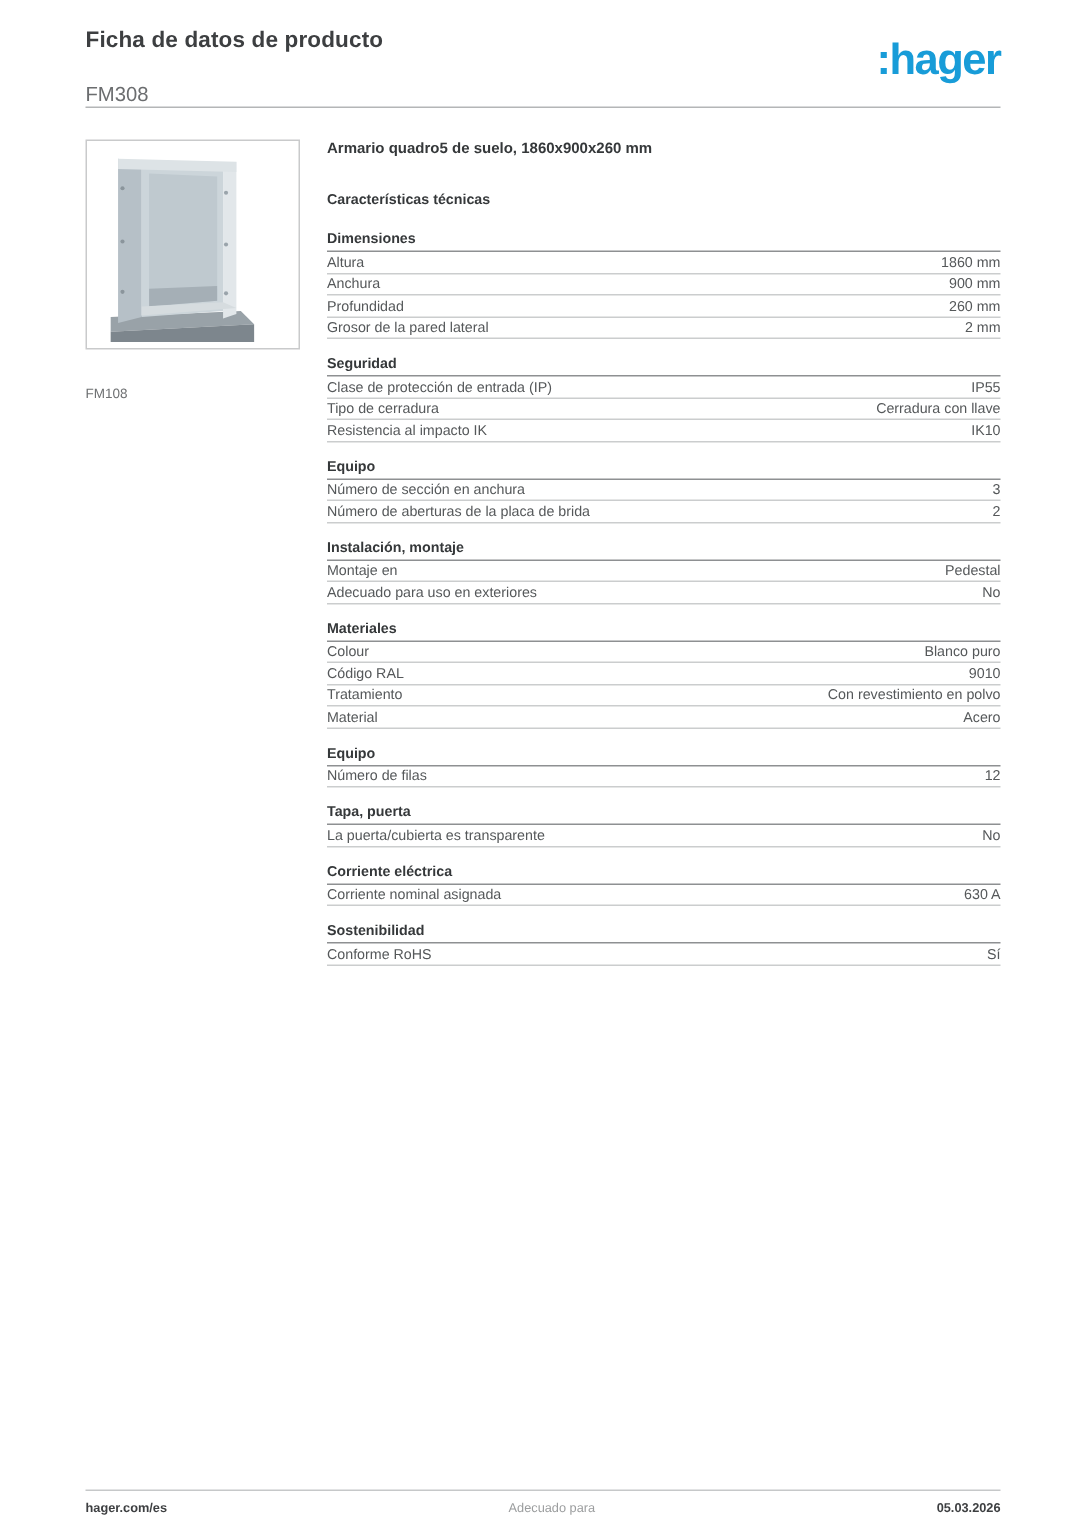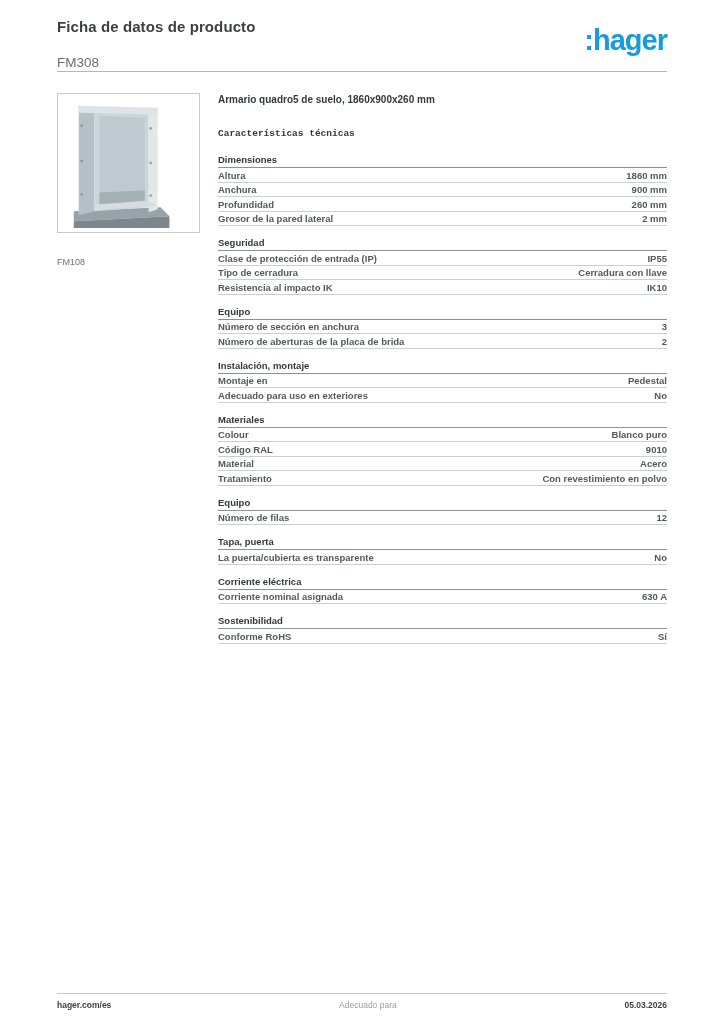--- a/index.html
+++ b/index.html
@@ -72,21 +72,20 @@
   .product-title {
     font-size: 10px;
     font-weight: bold;
     color: #35383a;
   }
   .char-heading {
     font-size: 9.5px;
     font-weight: bold;
     color: #35383a;
     margin-top: 23px;
-    font-family: Liberation Mono, monospace;
   }
 
   .sections { margin-top: 13px; }
   .section { margin-top: 9px; }
   .section:first-child { margin-top: 0; }
   .section-title {
     font-size: 9.5px;
     font-weight: bold;
     color: #35383a;
     padding: 2px 0 2px 0;
@@ -95,21 +94,20 @@
   }
   .spec-row {
     display: flex;
     justify-content: space-between;
     align-items: flex-end;
     border-bottom: 1px solid #cbcdce;
     padding: 1.5px 0 1px 0;
     font-size: 9.5px;
     line-height: 11px;
     color: #55585a;
-    font-weight: bold;
   }
   .spec-label { text-align: left; }
   .spec-value { text-align: right; white-space: nowrap; padding-left: 10px; }
 
   
   .footer-rule {
     position: absolute;
     left: 57px; right: 57px; top: 993px;
     border-top: 1px solid #c6c8c9;
   }
@@ -236,26 +234,26 @@
             <div class="section-title">Materiales</div>
             <div class="spec-row">
               <span class="spec-label">Colour</span>
               <span class="spec-value">Blanco puro</span>
             </div>
             <div class="spec-row">
               <span class="spec-label">Código RAL</span>
               <span class="spec-value">9010</span>
             </div>
             <div class="spec-row">
+              <span class="spec-label">Tratamiento</span>
+              <span class="spec-value">Con revestimiento en polvo</span>
+            </div>
+            <div class="spec-row">
               <span class="spec-label">Material</span>
               <span class="spec-value">Acero</span>
-            </div>
-            <div class="spec-row">
-              <span class="spec-label">Tratamiento</span>
-              <span class="spec-value">Con revestimiento en polvo</span>
             </div>
           </div>
           <div class="section">
             <div class="section-title">Equipo</div>
             <div class="spec-row">
               <span class="spec-label">Número de filas</span>
               <span class="spec-value">12</span>
             </div>
           </div>
           <div class="section">

